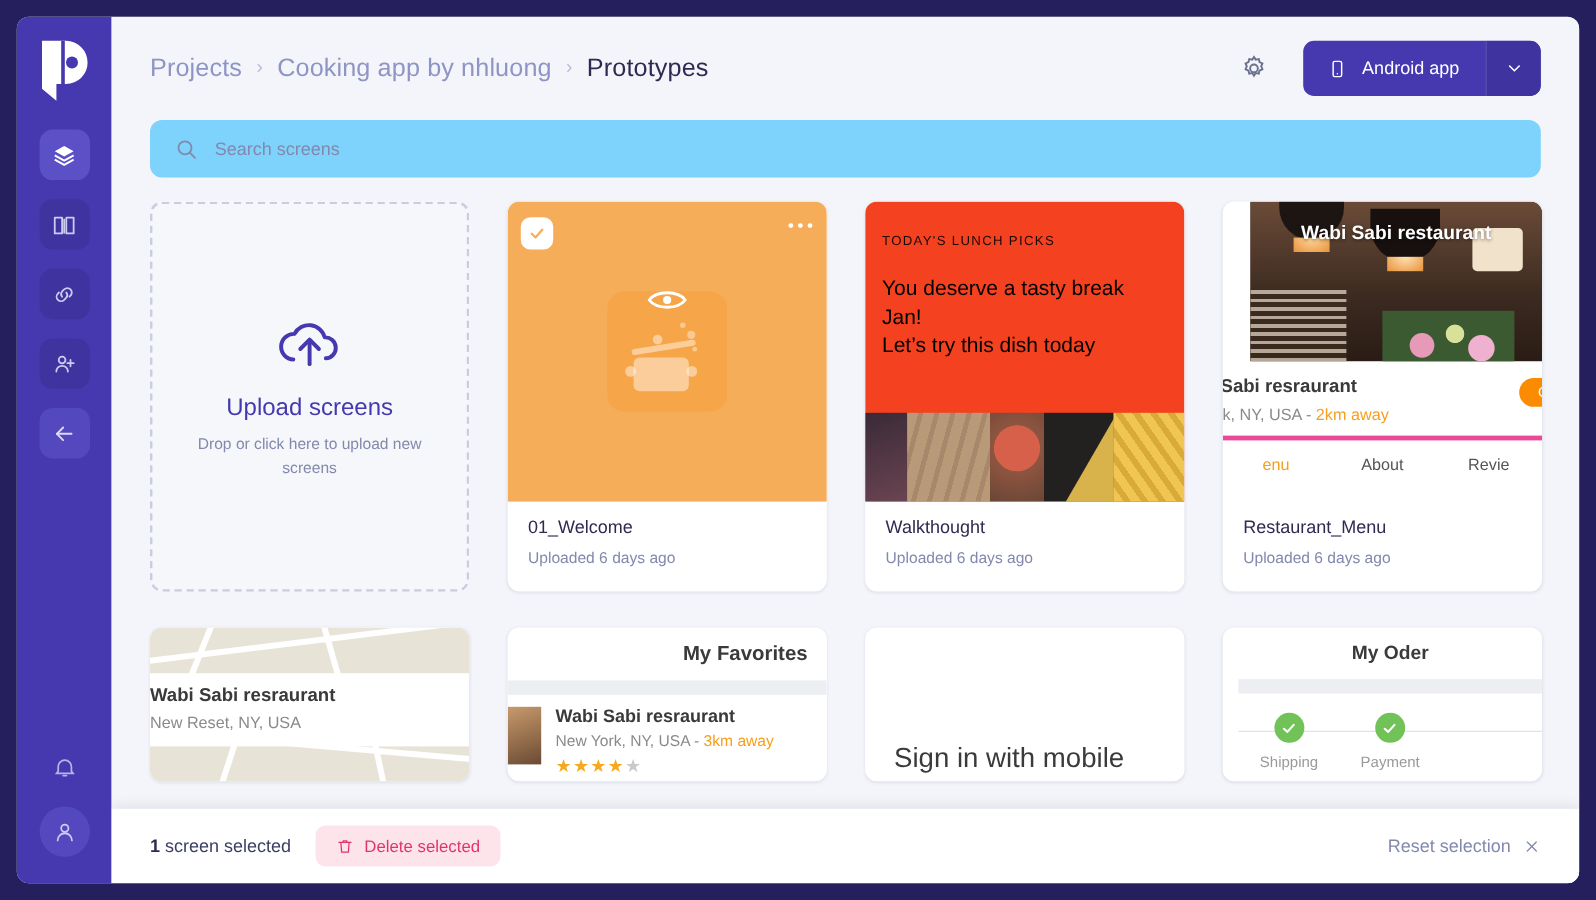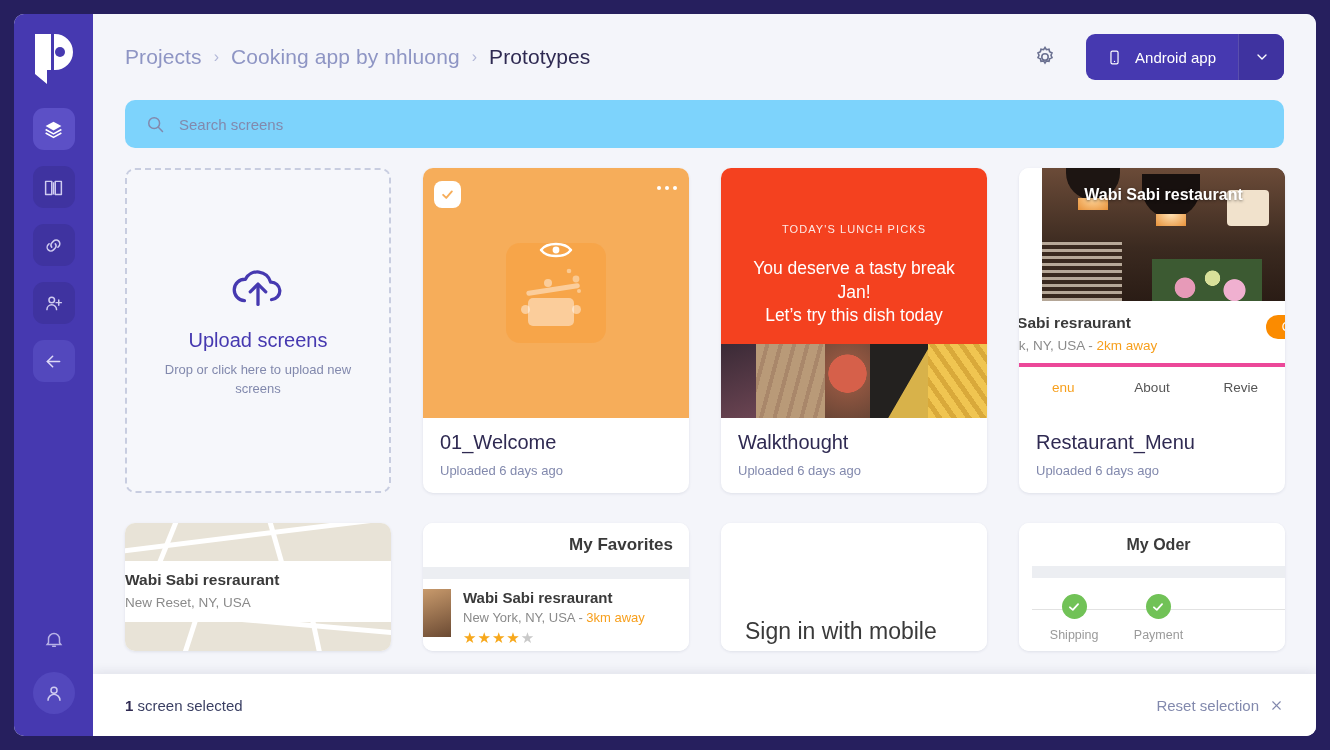--- a/index.html
+++ b/index.html
@@ -96,39 +96,39 @@
   .upload .s { font-size: 13px; color: #8289ad; line-height: 1.5; width: 195px; }
 
   .card {
     background: #fff; border-radius: 10px; overflow: hidden;
     box-shadow: 0 1px 3px rgba(40,45,90,.10);
     display: flex; flex-direction: column;
   }
   .card.tall { height: 325px; }
   .thumb { height: 250px; position: relative; overflow: hidden; }
   .meta { padding: 13px 17px 0 17px; }
-  .meta .name { font-size: 20px; color: #2f2a52; margin-bottom: 9px; }
+  .meta .name { font-size: 15px; color: #2f2a52; margin-bottom: 9px; }
   .meta .when { font-size: 13px; color: #8289ad; }
 
   
   .th-orange { background: #f6ad5a; display: flex; align-items: center; justify-content: center; }
   .check {
     position: absolute; left: 11px; top: 13px;
     width: 27px; height: 27px; border-radius: 8px; background: #fff;
     display: flex; align-items: center; justify-content: center;
   }
   .dots { position: absolute; right: 12px; top: 18px; display: flex; gap: 4px; }
   .dots i { width: 4px; height: 4px; border-radius: 50%; background: #fff; display: block; }
   .pot-wrap { position: relative; width: 100px; height: 100px; }
   .pot-bg { position: absolute; inset: 0; background: #f79f3c; border-radius: 14px; opacity: .55; }
   .eye { position: absolute; left: 50%; top: -4px; transform: translateX(-50%); }
 
   
   .th-red { background: #f4411f; display: flex; flex-direction: column; }
-  .th-red .copy { flex: 1; padding: 55px 14px 0 14px; text-align: center; color: #ffffff; }
+  .th-red .copy { flex: 1; padding: 27px 14px 0 14px; color: #000000; }
   .th-red .kicker { font-size: 11px; letter-spacing: 1.1px; opacity: .88; margin-bottom: 22px; }
   .th-red .head { font-size: 17.5px; line-height: 1.35; }
   .food { height: 74px; display: flex; }
   .food i { display: block; height: 100%; }
 
   
   .th-rest { background: #fff; }
   .rest-photo { height: 133px; position: relative; background: #3a2418; overflow: hidden; margin-left: 23px; }
   .rest-photo .title {
     position: absolute; left: 0; right: 0; top: 18px; text-align: center;
@@ -479,20 +479,28 @@
             </div>
             <div class="step"></div>
           </div>
         </div>
       </div>
 
     </div>
 
     <div class="selbar">
       <div class="count"><b>1</b><span> screen selected</span></div>
+      <button class="del">
+        <svg viewBox="0 0 24 24" width="15" height="15" fill="none" stroke="#e0356b" stroke-width="1.7" stroke-linecap="round" stroke-linejoin="round">
+          <path d="M4 6.5 h16"></path>
+            <path d="M9.5 6.5 V4.5 h5 v2"></path>
+          <path d="M6.5 6.5 l1 13 h9 l1-13"></path>
+        </svg>
+        <span>Delete selected</span>
+      </button>
       <div class="reset">
         <span>Reset selection</span>
         <svg viewBox="0 0 24 24" width="15" height="15" fill="none" stroke="#8289ad" stroke-width="1.8" stroke-linecap="round">
           <path d="M6 6 L18 18"></path>
             <path d="M18 6 L6 18"></path>
         </svg>
       </div>
     </div>
 
   </div>

